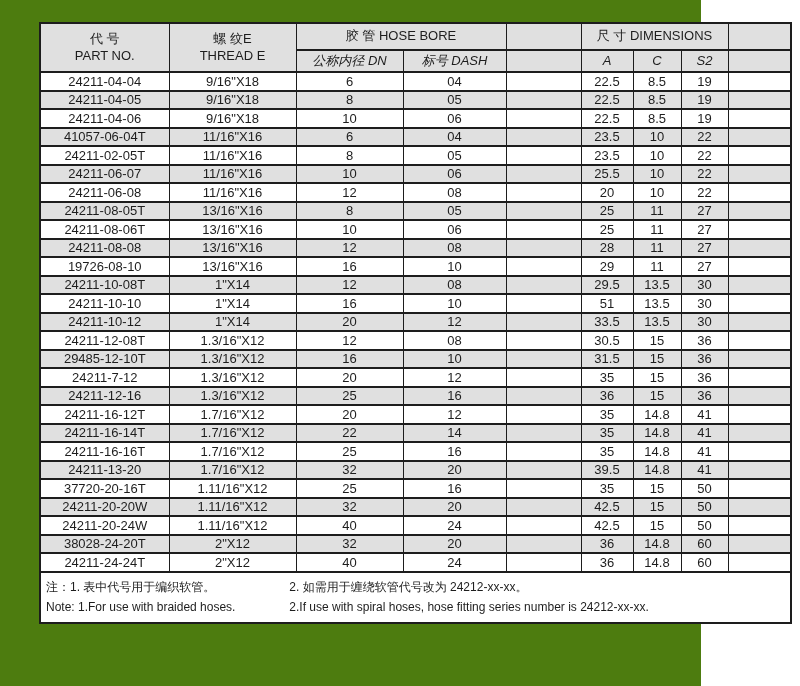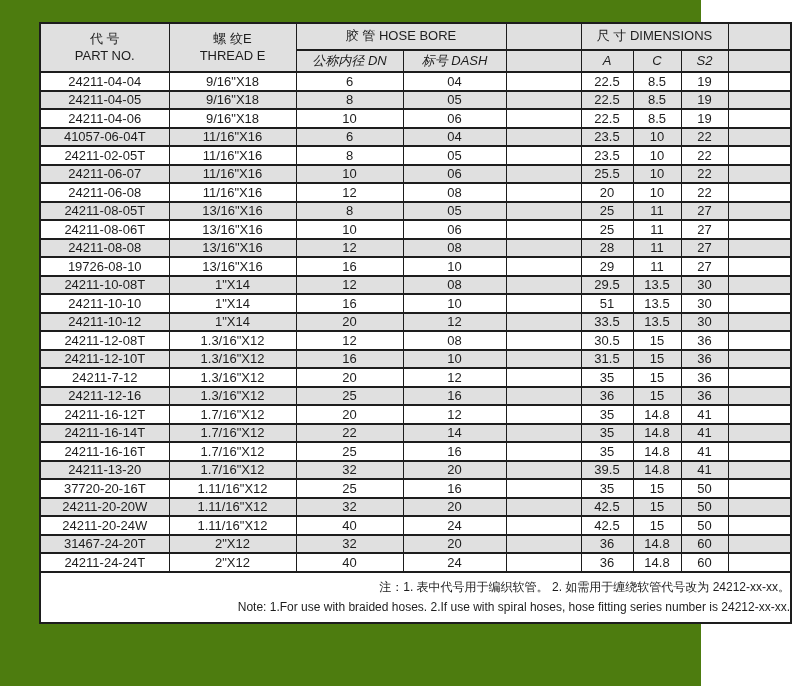--- a/index.html
+++ b/index.html
@@ -20,21 +20,21 @@
     border-top: 2px solid #1d1d1d; border-bottom: 2px solid #1d1d1d;
     text-align: center; vertical-align: middle;
     font-weight: normal; padding: 0; overflow: hidden; white-space: nowrap;
   }
   thead th { background: #e0e0e0; font-size: 13px; line-height: 1.3; }
   thead tr.h1 { height: 27px; }
   thead tr.h2 { height: 22px; font-style: italic; }
   tbody td { height: 18.5px; font-size: 13px; background: #ffffff; }
   tbody tr:nth-child(even) td { background: #e0e0e0; }
   tfoot td {
-    background: #ffffff; text-align: right; font-size: 12px;
+    background: #ffffff; text-align: left; font-size: 12px;
     padding: 4px 0 5px 5px; line-height: 1.7; white-space: normal;
   }
   .note-c1 { display: inline-block; width: 240px; }
 </style>
 </head>
 <body>
 
 <div class="sheet">
   <table class="spec">
     <colgroup>
@@ -233,21 +233,21 @@
           <td>1.3/16"X12</td>
           <td>12</td>
           <td>08</td>
           <td></td>
           <td>30.5</td>
           <td>15</td>
           <td>36</td>
           <td></td>
         </tr>
         <tr>
-          <td>24211-12-10T</td>
+          <td>29485-12-10T</td>
           <td>1.3/16"X12</td>
           <td>16</td>
           <td>10</td>
           <td></td>
           <td>31.5</td>
           <td>15</td>
           <td>36</td>
           <td></td>
         </tr>
         <tr>
@@ -343,21 +343,21 @@
           <td>1.11/16"X12</td>
           <td>40</td>
           <td>24</td>
           <td></td>
           <td>42.5</td>
           <td>15</td>
           <td>50</td>
           <td></td>
         </tr>
         <tr>
-          <td>31467-24-20T</td>
+          <td>38028-24-20T</td>
           <td>2"X12</td>
           <td>32</td>
           <td>20</td>
           <td></td>
           <td>36</td>
           <td>14.8</td>
           <td>60</td>
           <td></td>
         </tr>
         <tr>

